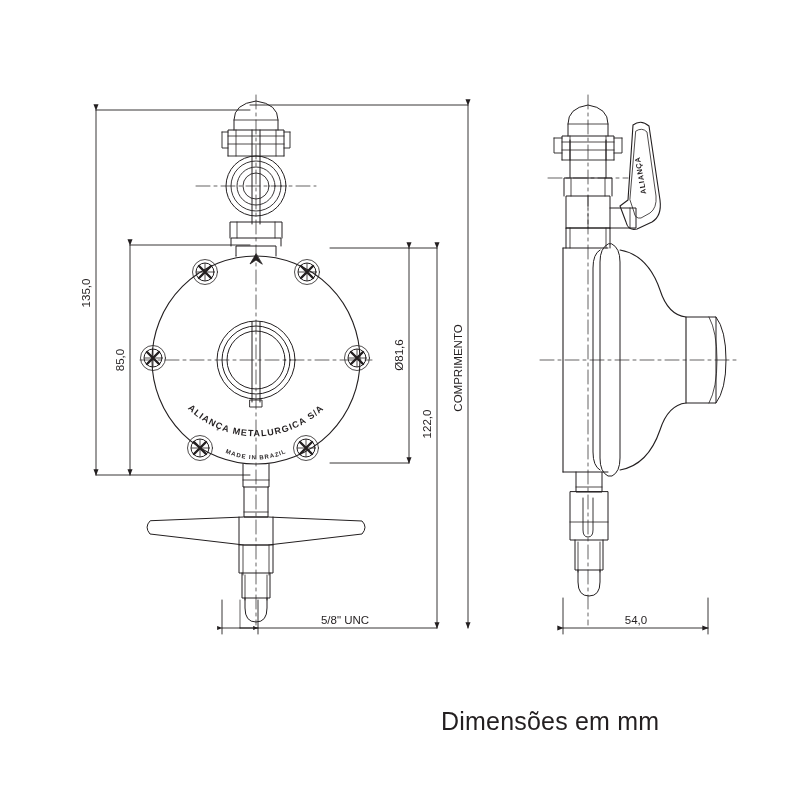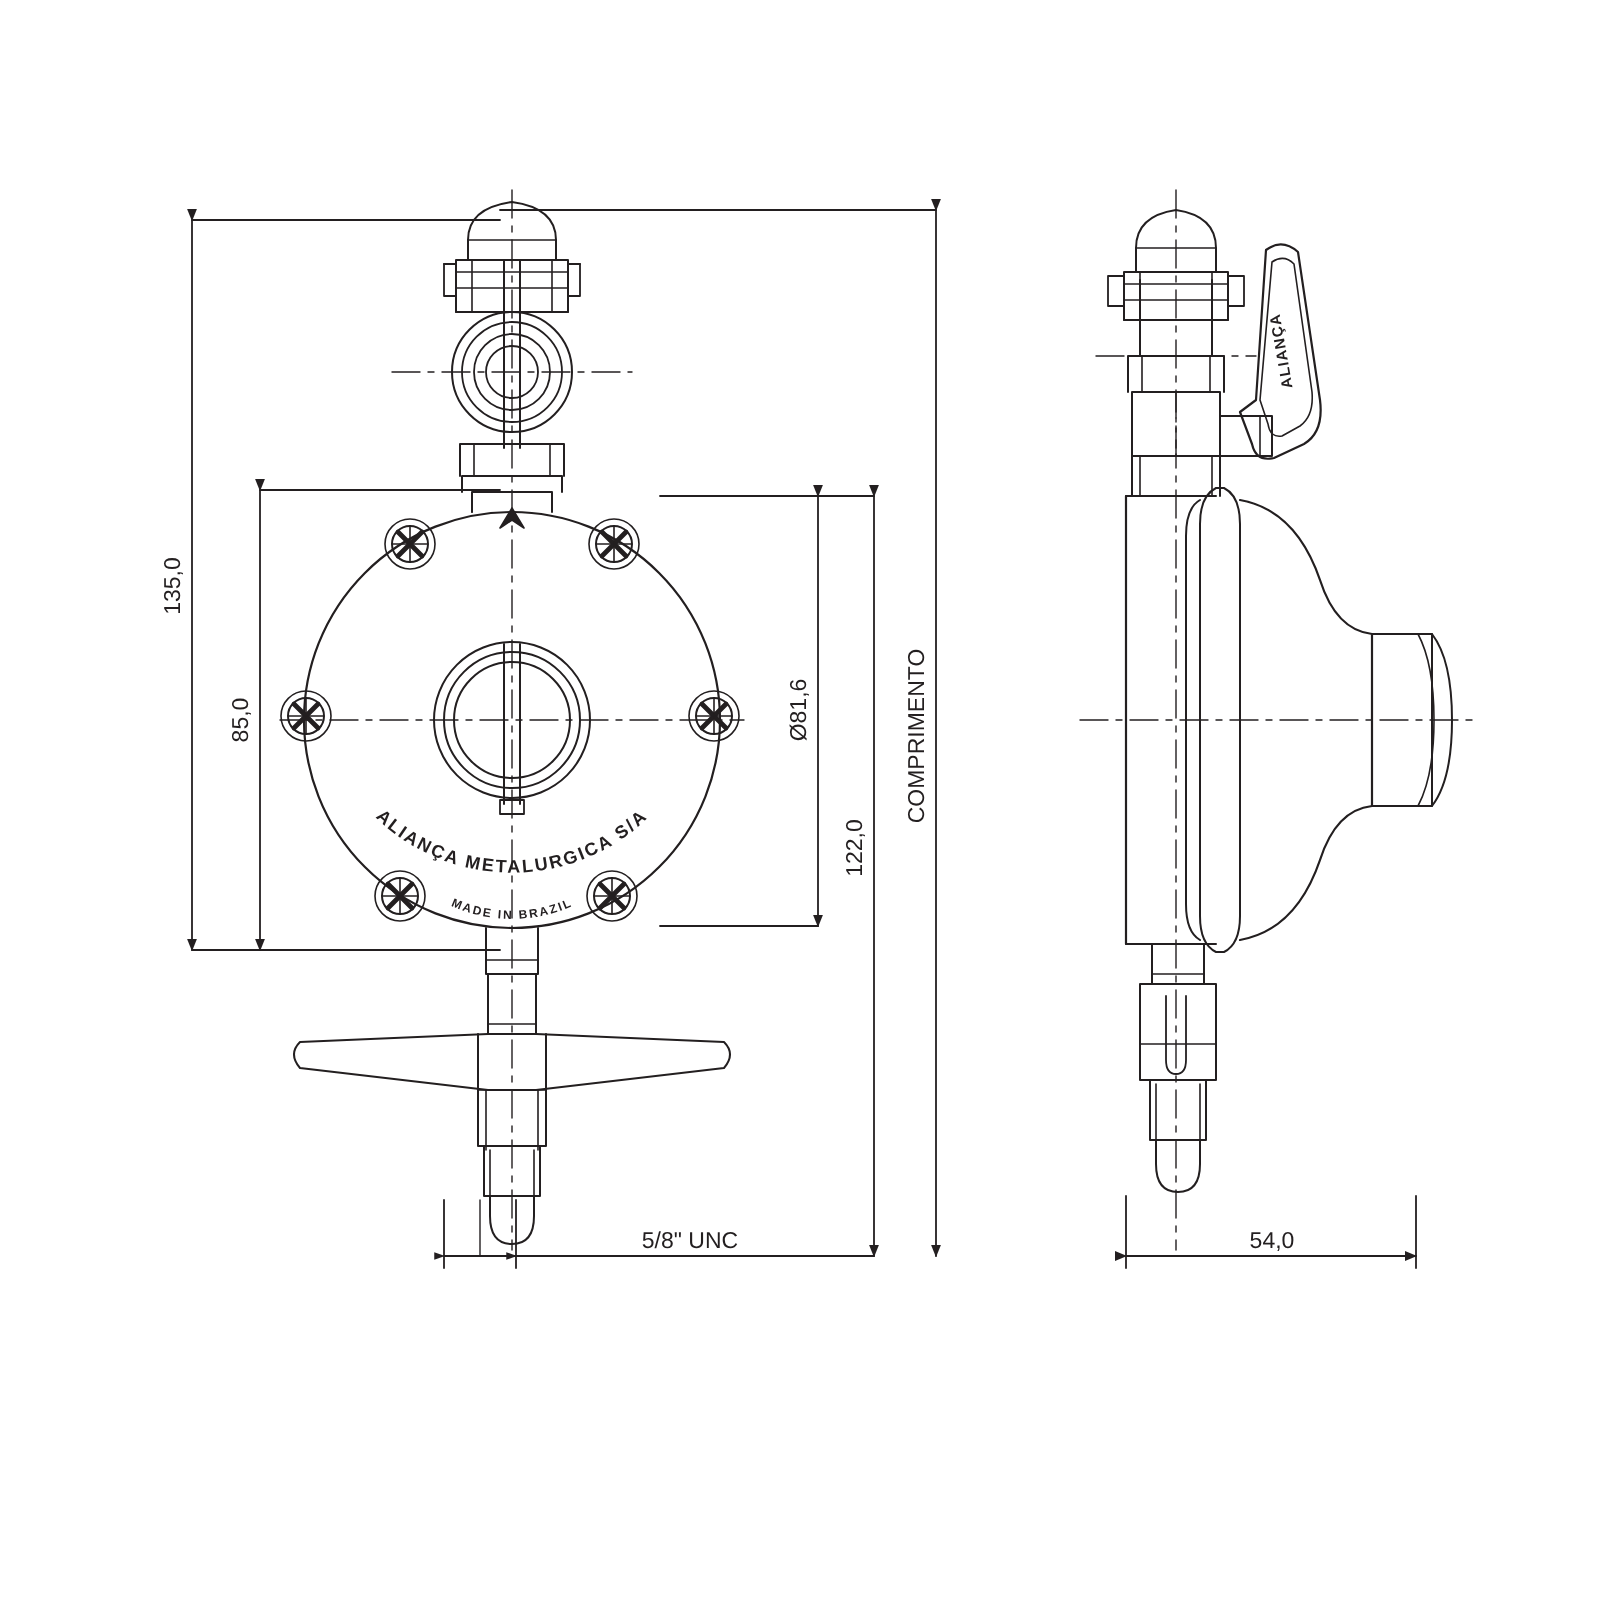--- a/index.html
+++ b/index.html
@@ -290,14 +290,15 @@
     </text>
     <text class="castxt2">
       <textPath href="#castArc2" startOffset="50%" text-anchor="middle">
         <tspan>MADE IN BRAZIL</tspan>
       </textPath>
     </text>
 
     <text class="levtxt" x="643" y="175" transform="rotate(-100 643 175)" text-anchor="middle">ALIANÇA</text>
   </svg>
 
+  <div class="cap">Dimensões em mm</div>
 
 </div>
 
 </body></html>

